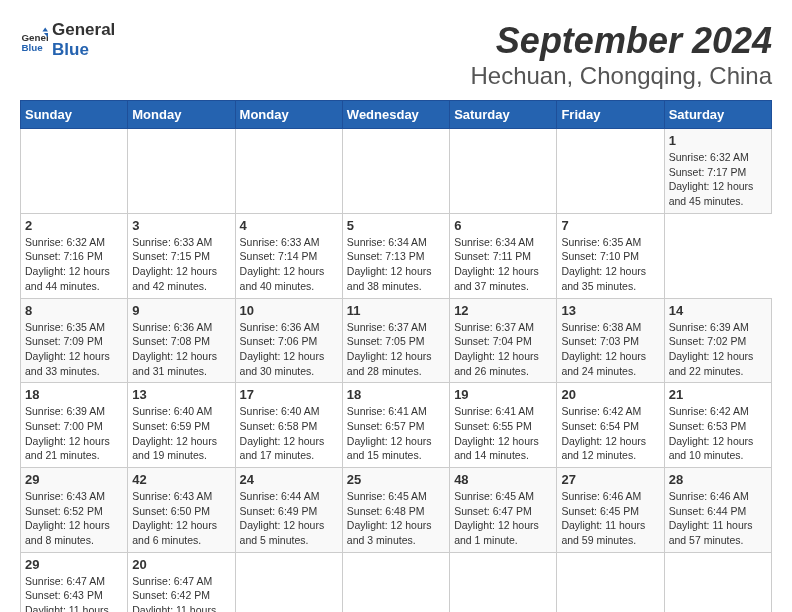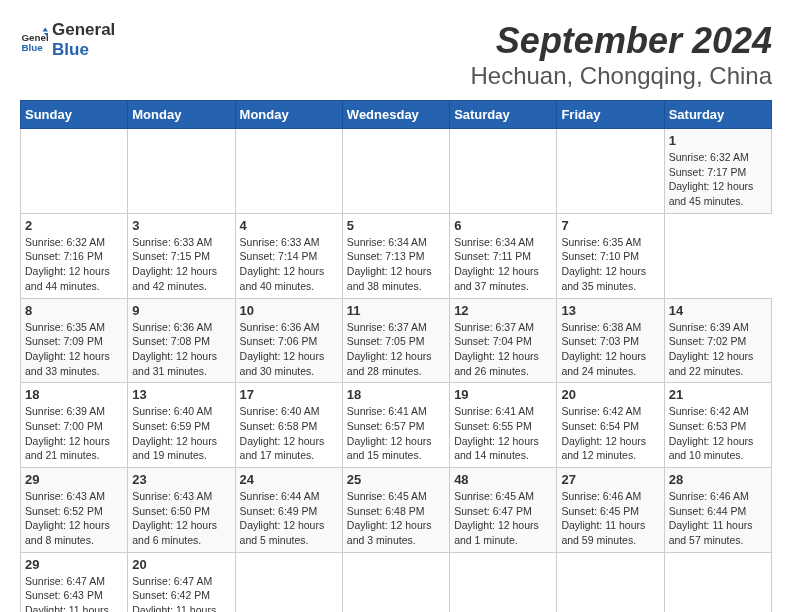--- a/index.html
+++ b/index.html
@@ -210,21 +210,21 @@
           <span class="day-num">21</span>
           <div class="day-info">Sunrise: 6:42 AM<br>Sunset: 6:53 PM<br>Daylight: 12 hours and 10 minutes.</div>
         </td>
       </tr>
       <tr>
         <td>
           <span class="day-num">29</span>
           <div class="day-info">Sunrise: 6:43 AM<br>Sunset: 6:52 PM<br>Daylight: 12 hours and 8 minutes.</div>
         </td>
         <td>
-          <span class="day-num">23</span>
+          <span class="day-num">42</span>
           <div class="day-info">Sunrise: 6:43 AM<br>Sunset: 6:50 PM<br>Daylight: 12 hours and 6 minutes.</div>
         </td>
         <td>
           <span class="day-num">24</span>
           <div class="day-info">Sunrise: 6:44 AM<br>Sunset: 6:49 PM<br>Daylight: 12 hours and 5 minutes.</div>
         </td>
         <td>
           <span class="day-num">25</span>
           <div class="day-info">Sunrise: 6:45 AM<br>Sunset: 6:48 PM<br>Daylight: 12 hours and 3 minutes.</div>
         </td>

